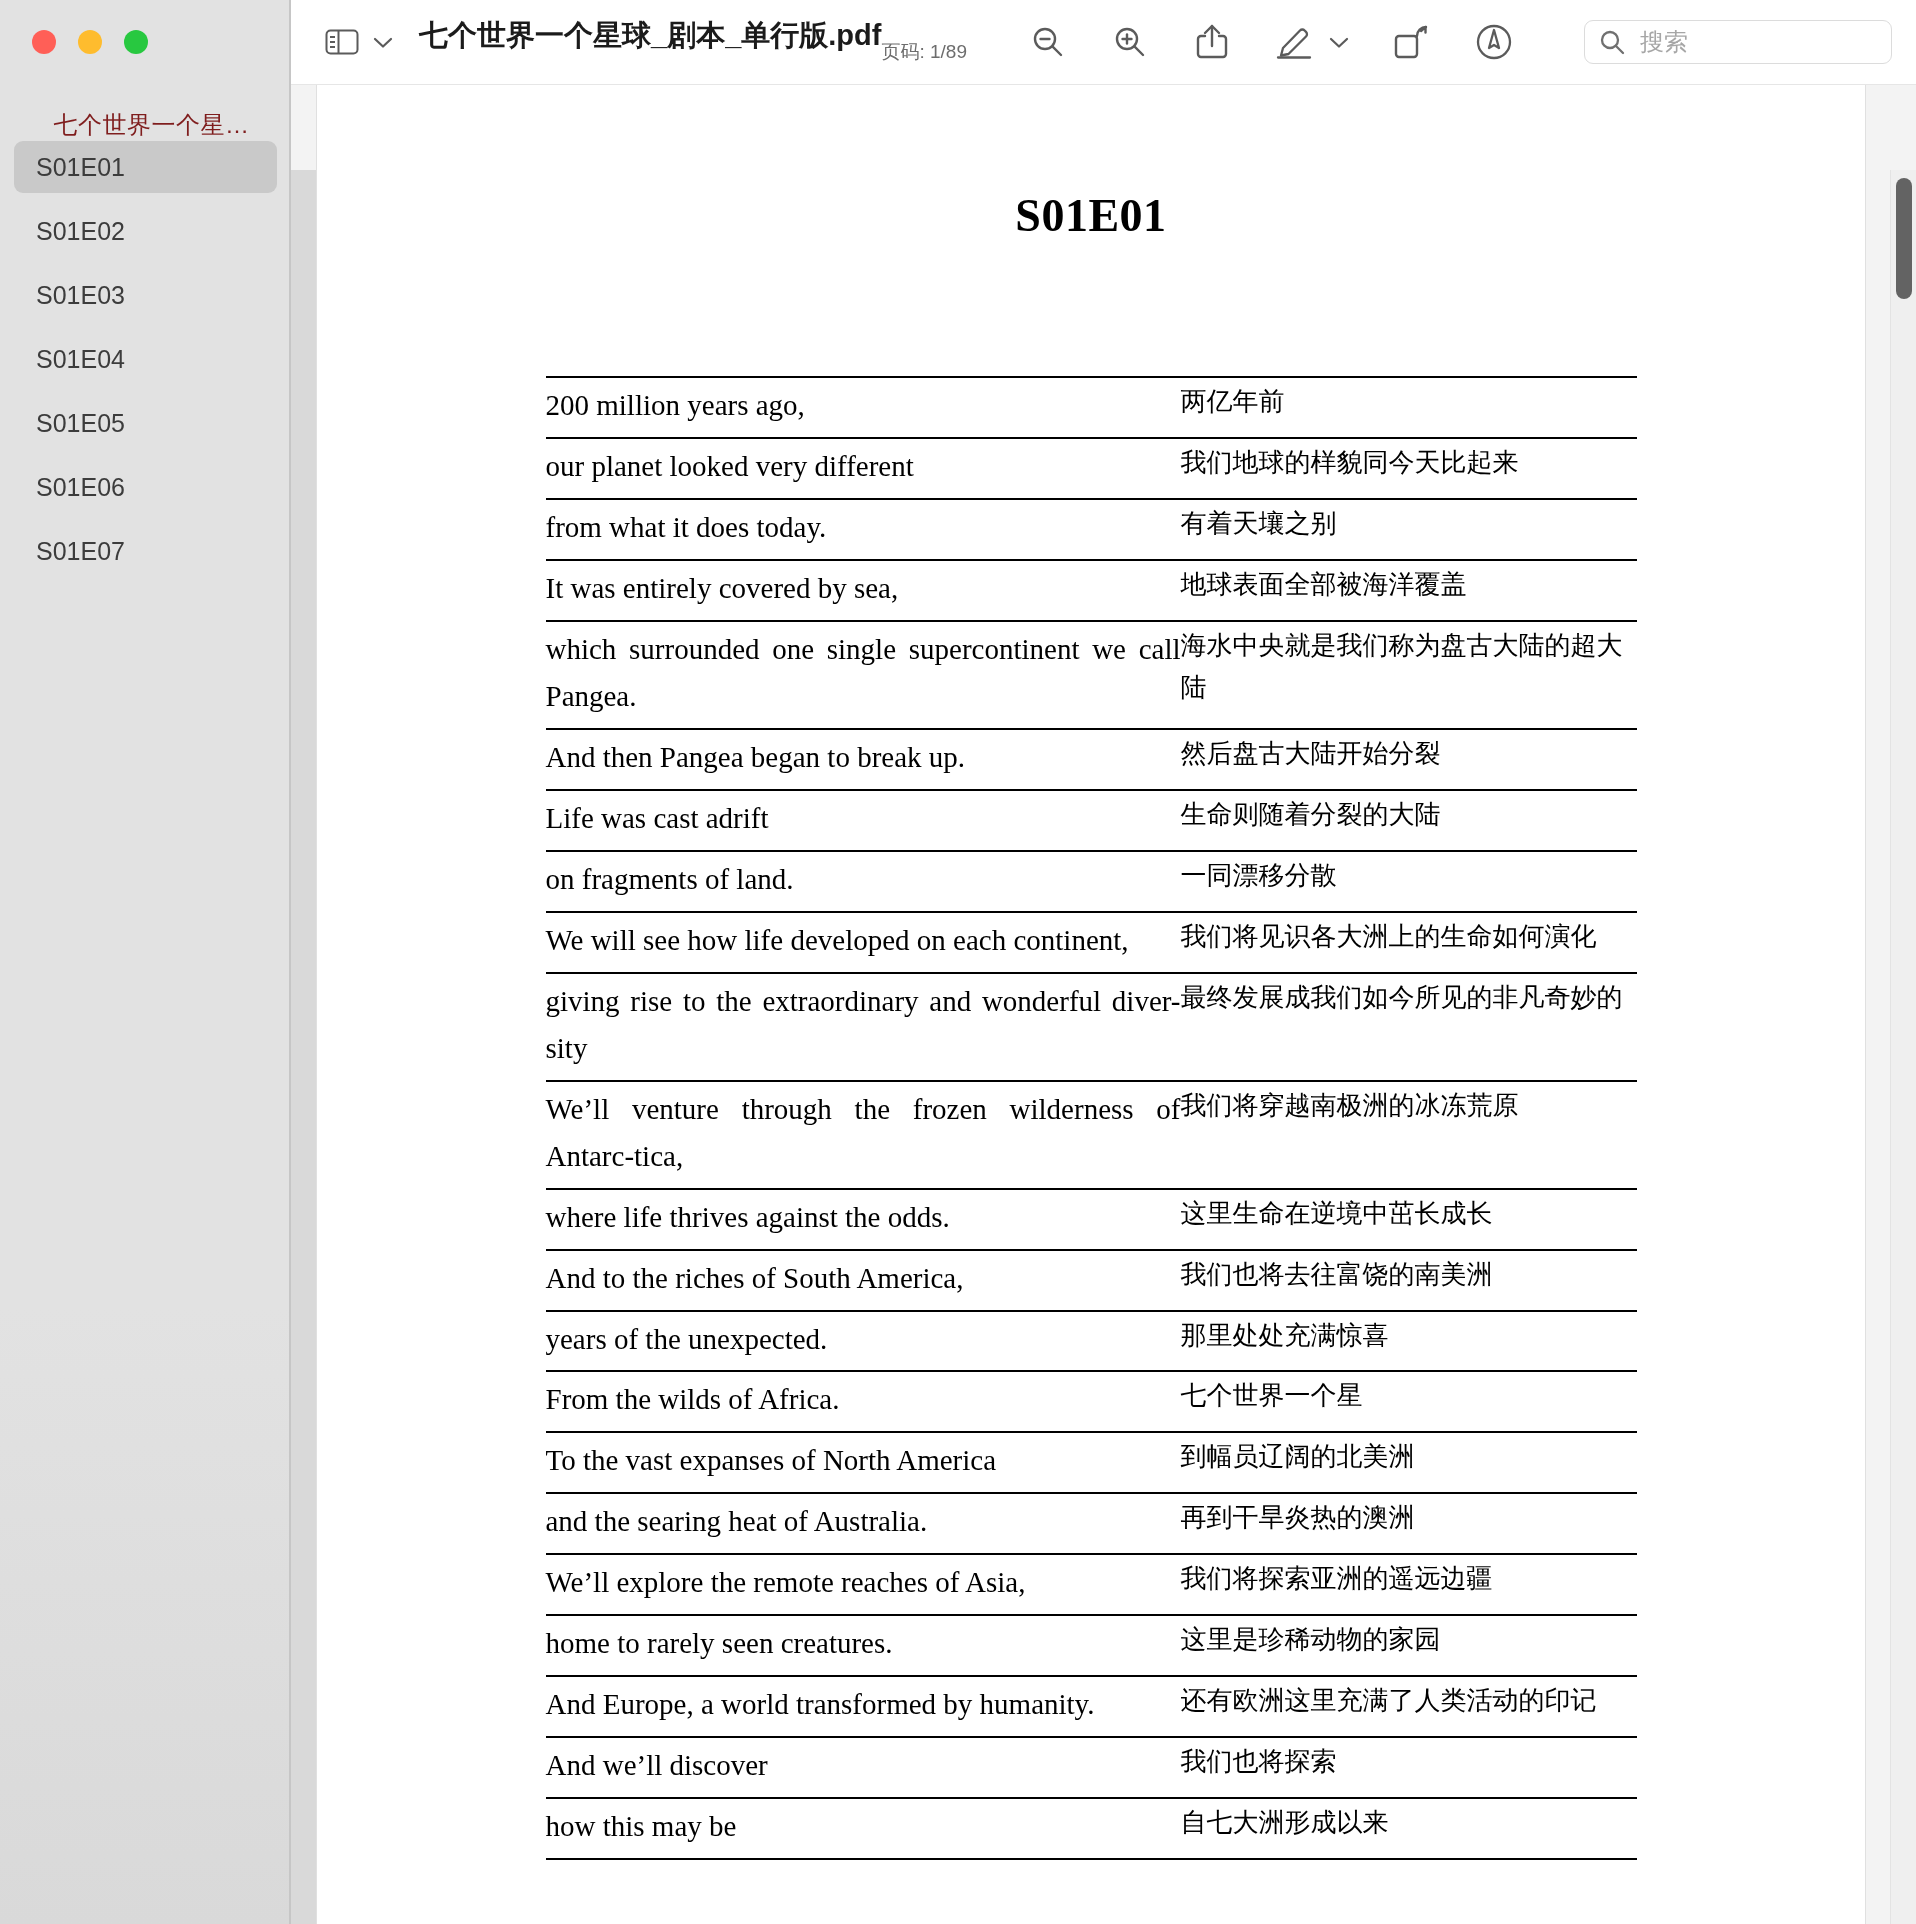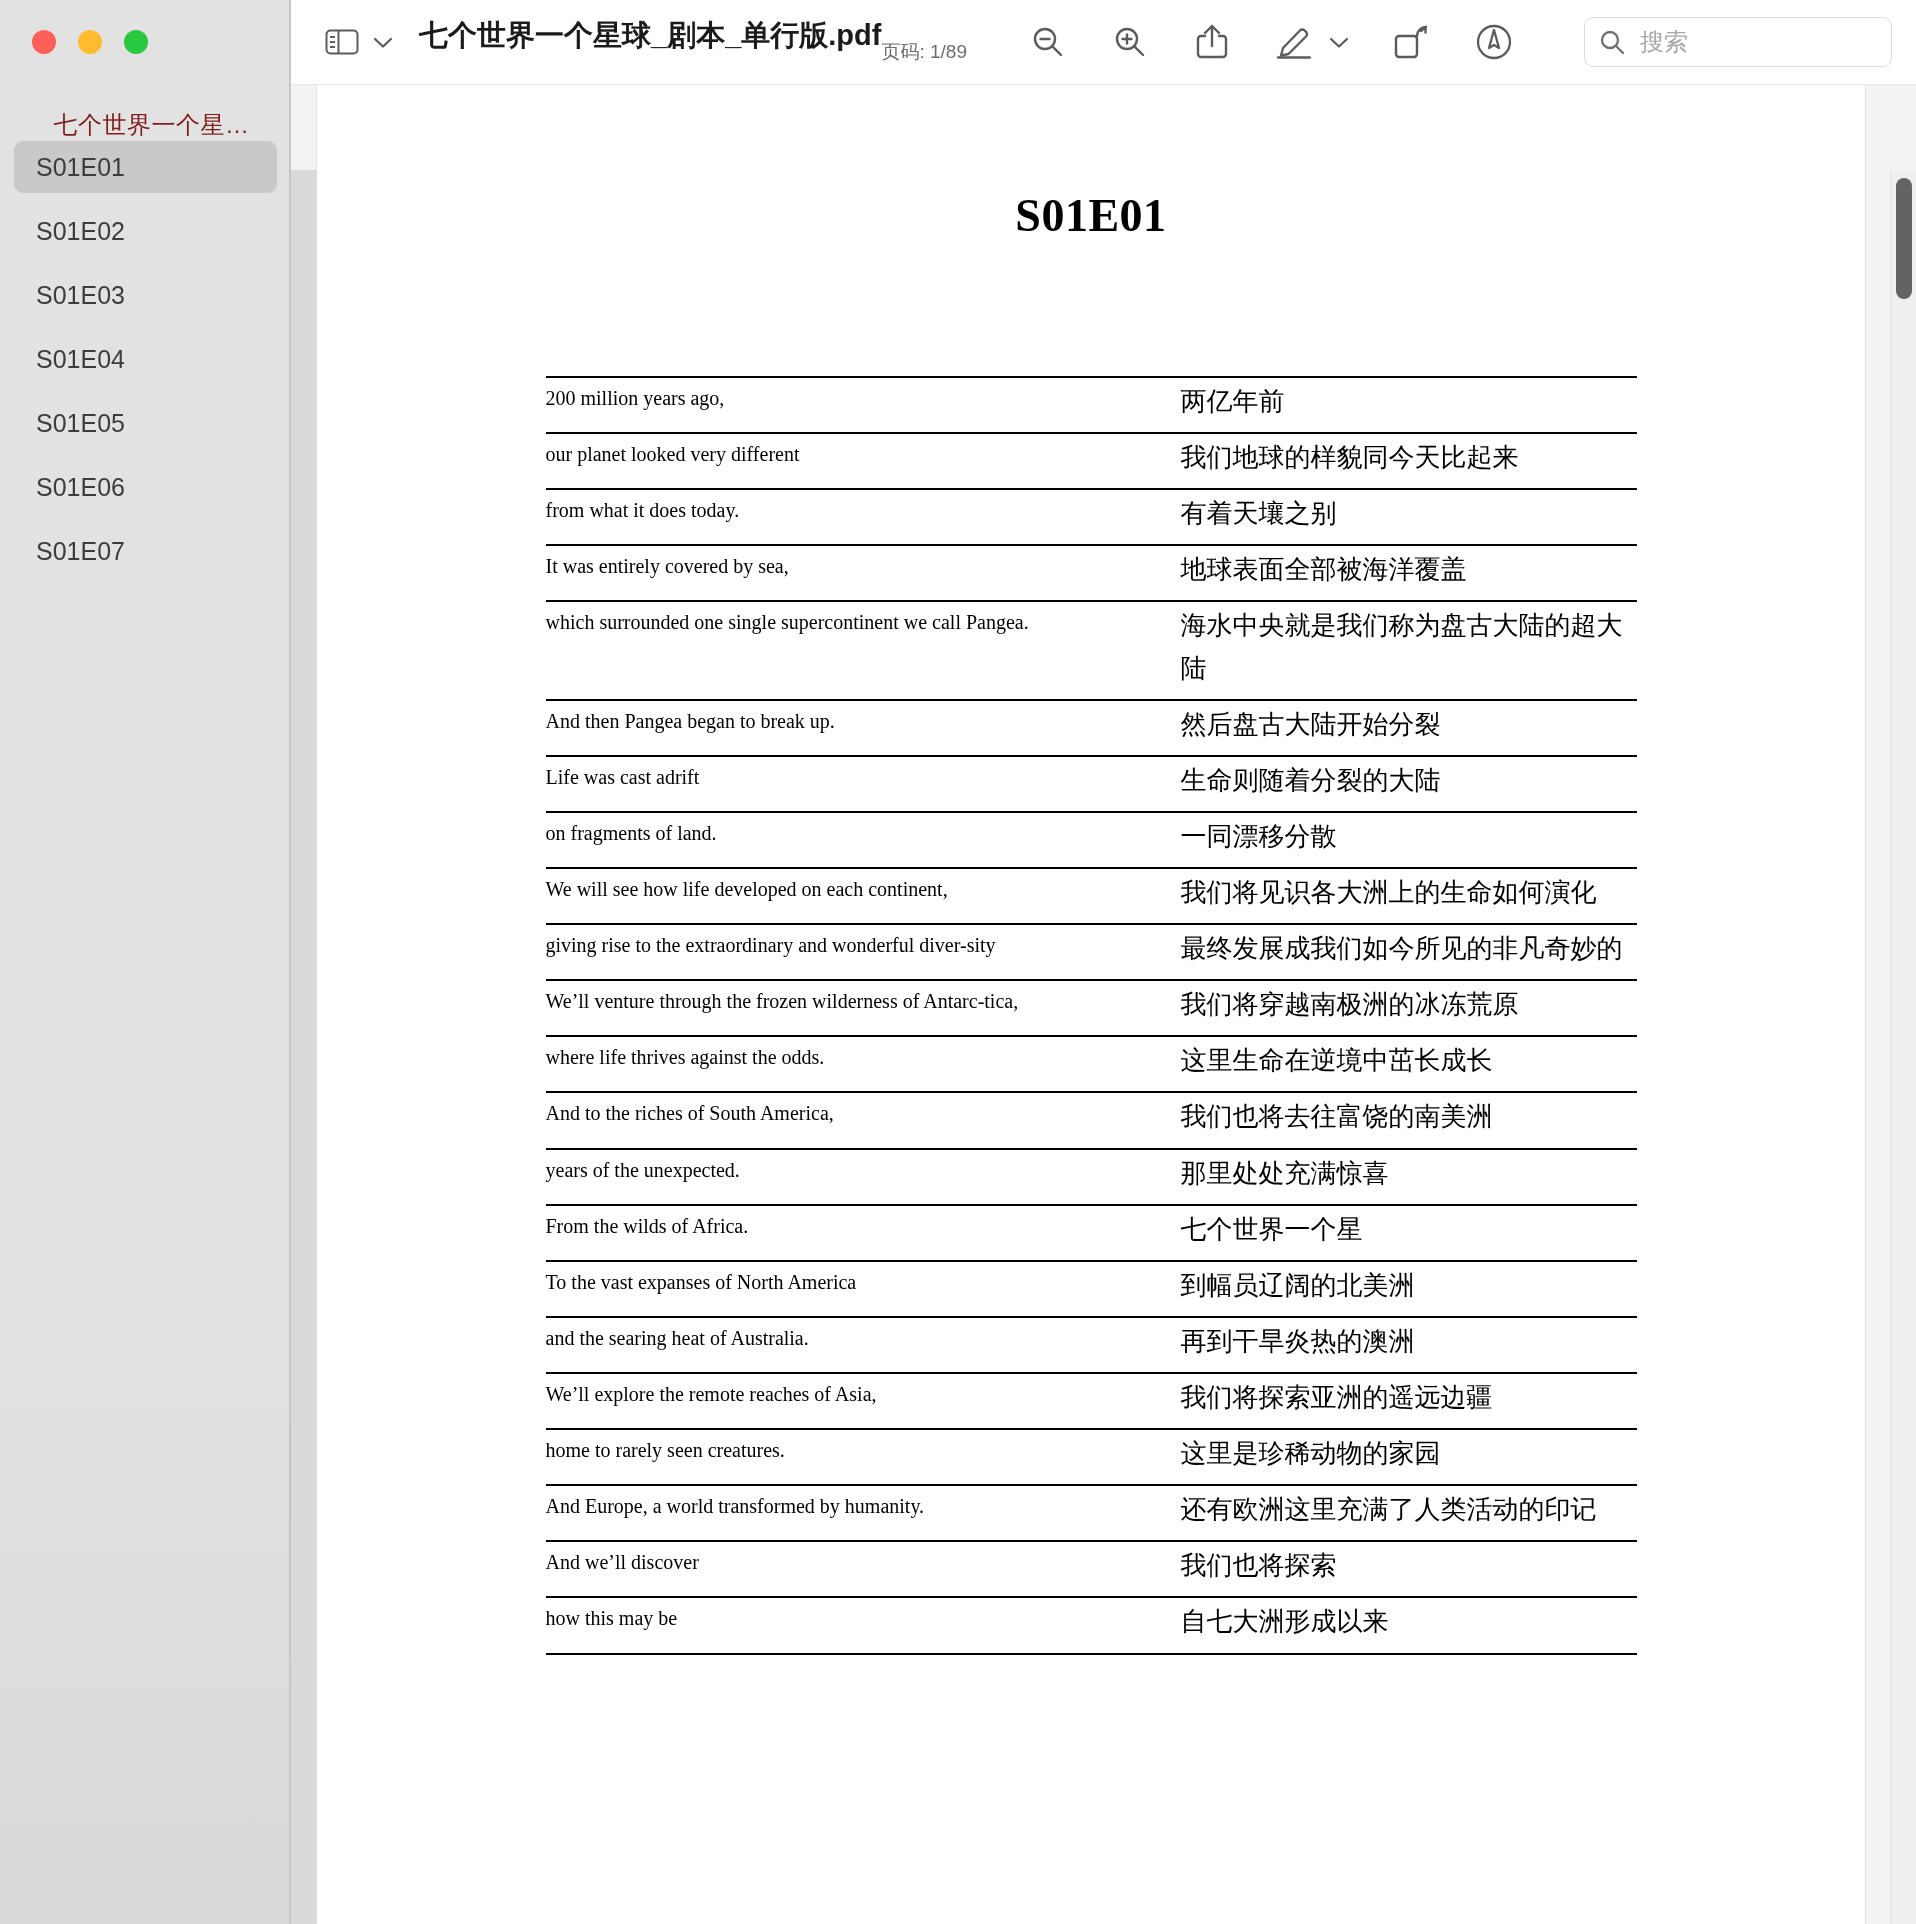--- a/index.html
+++ b/index.html
@@ -150,21 +150,21 @@
   #tb-markup-group {
     display: flex; align-items: center; gap: 8px;
   }
 
   #search-wrap {
     margin-left: auto;
     margin-right: 24px;
     display: flex; align-items: center;
   }
   #search-box {
-    width: 308px; height: 50px;
+    width: 308px; height: 44px;
     border: 1px solid #dcdcdc;
     border-radius: 9px;
     background: #ffffff;
     display: flex; align-items: center;
     padding: 0 14px;
     gap: 12px;
   }
   #search-input {
     border: 0; outline: 0;
     font-size: 24px;
@@ -217,21 +217,21 @@
     border-top: 2px solid #000;
     padding: 4px 0 8px 0;
     vertical-align: top;
     color: #000;
   }
   table#sub-table tr:last-child td { border-bottom: 2px solid #000; }
 
   td.c-en {
     width: 635px;
     padding-right: 18px;
-    font-size: 20px;
+    font-size: 29px;
     line-height: 1.62;
     text-align: justify;
     text-justify: inter-word;
     hyphens: none;
   }
   td.c-en.multi { text-align: justify; }
   td.c-zh {
     width: 456px;
     padding-left: 12px;
     font-size: 26px;

